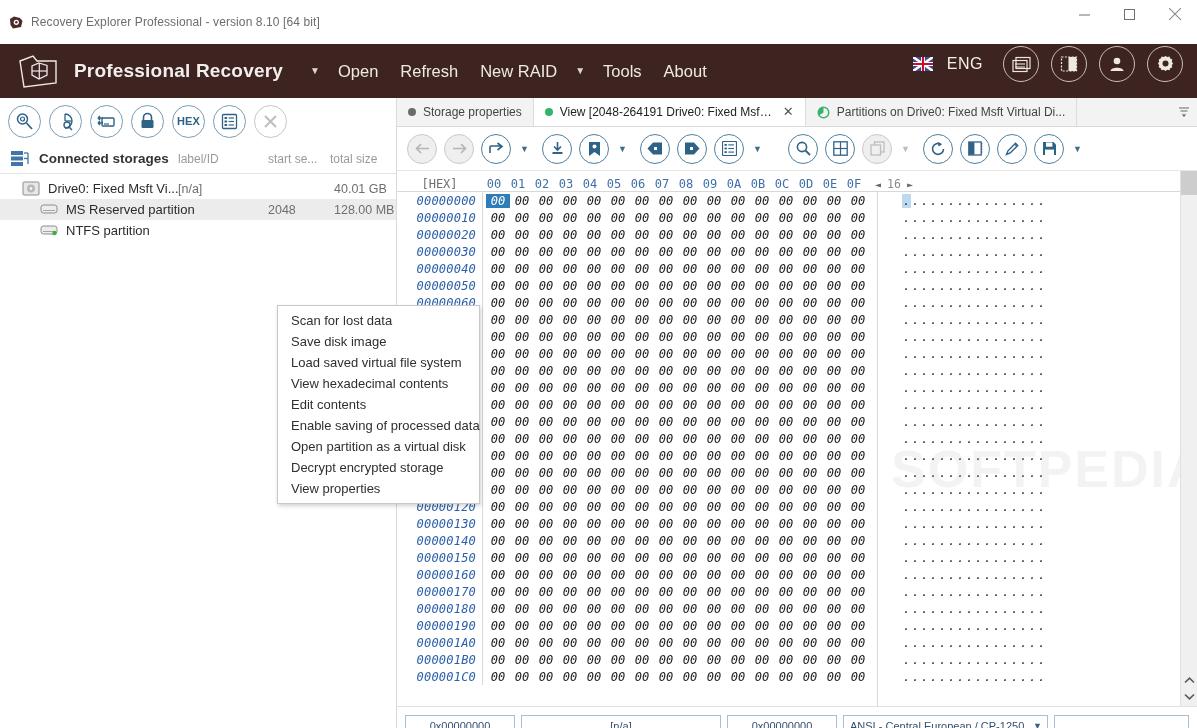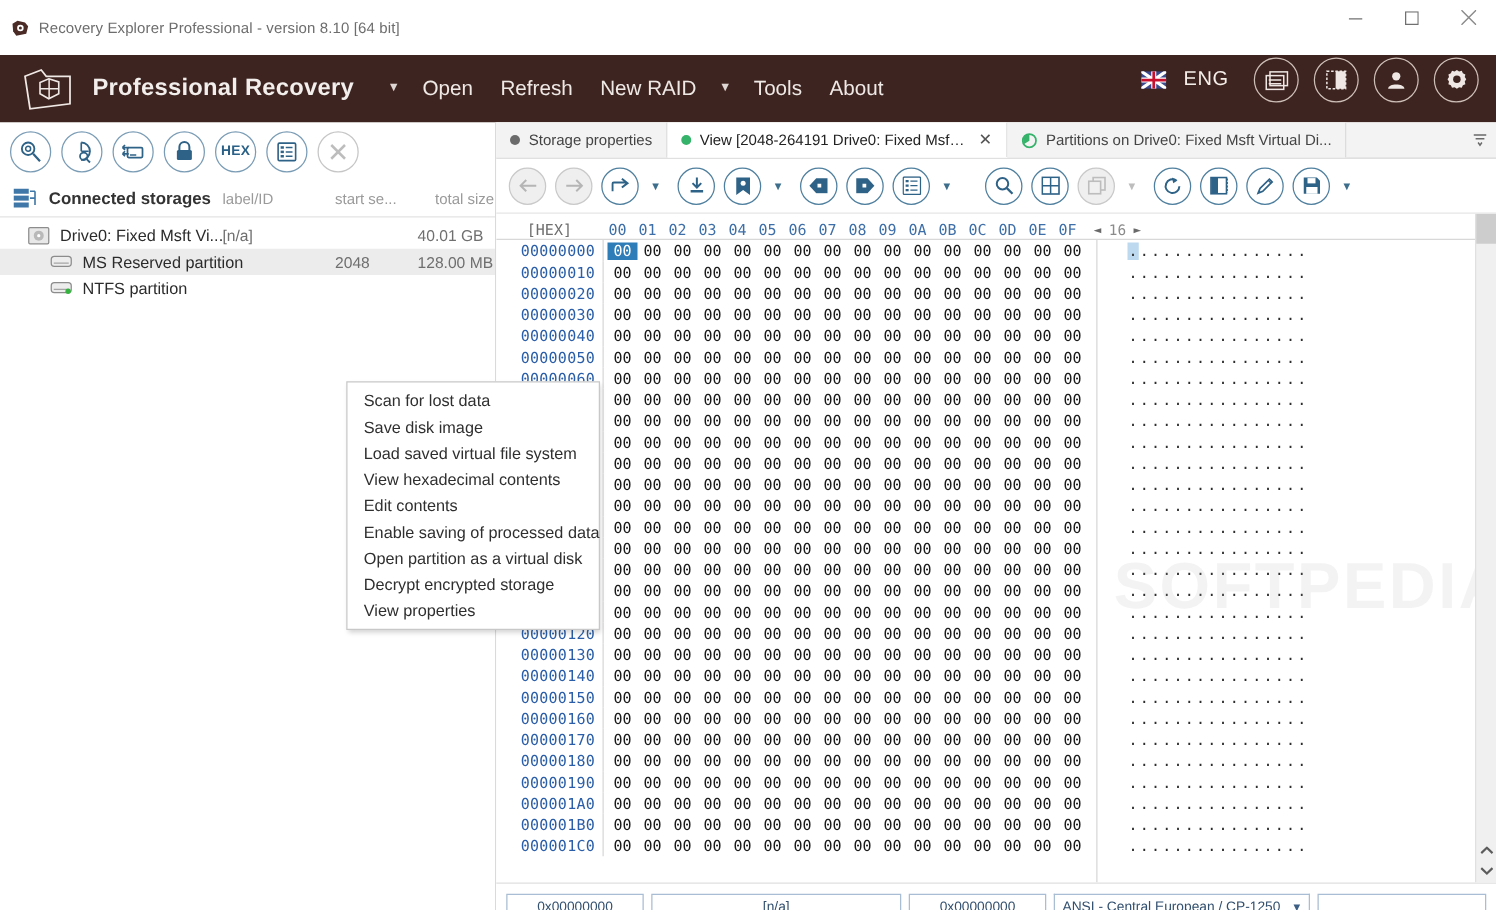--- a/index.html
+++ b/index.html
@@ -73,21 +73,21 @@
 
   .sto-header {
     display: flex; align-items: center; height: 30px; padding-left: 10px;
     border-bottom: 1px solid #e4e4e4;
   }
   .sto-ico { width: 20px; height: 18px; margin-right: 9px; }
   .sto-title { font-size: 13.5px; font-weight: bold; color: #333; }
   .col-h { font-size: 12px; color: #9a9a9a; position: absolute; }
   .col-label { left: 178px; }
   .col-start { left: 268px; }
-  .col-size  { left: 348px; }
+  .col-size  { left: 330px; }
 
   .tree { padding-top: 4px; font-size: 13px; color: #333; }
   .trow { height: 21px; display: flex; align-items: center; position: relative; }
   .trow.sel { background: #ececec; }
   .trow .ind1 { width: 22px; }
   .trow .ind2 { width: 40px; }
   .dico { width: 19px; height: 15px; margin-right: 7px; flex: 0 0 auto; }
   .tlabel { font-size: 13px; color: #2b2b2b; white-space: nowrap; }
   .tmeta { position: absolute; font-size: 12.5px; color: #6f6f6f; }
   .m-label { left: 178px; }
@@ -136,21 +136,21 @@
   .colhdr {
     height: 21px; display: flex; align-items: flex-end; font-size: 12px; color: #3f6fa8;
     border-bottom: 1px solid #d8d8d8; position: relative;
   }
   .ch-hex { width: 85px; text-align: center; color: #6f6f6f; }
   .ch-byte { width: 24px; text-align: center; }
   .ch-step { position: absolute; left: 478px; display: flex; align-items: center; gap: 6px; color:#8a8a8a; font-size: 11.5px;}
   .ch-step .ar { color:#6a6a6a; font-size: 10px; }
 
   .hexrows { flex: 1; overflow: hidden; }
-  .hrow { height: 17px; display: flex; align-items: center; font-size: 12px; }
+  .hrow { height: 17px; display: flex; align-items: center; font-size: 12px; font-style: italic; }
   .off { width: 85px; text-align: right; padding-right: 6px; color: #2b5ea8; letter-spacing: .2px; }
   .sep { width: 4px; border-left: 1px solid #d8d8d8; height: 17px; }
   .byte { width: 24px; text-align: center; color: #1a1a1a; }
   .byte.sel { background: #2e7cb8; color: #fff; }
   .ascii { margin-left: 32px; display: flex; }
   .ac { width: 9px; text-align: center; color: #2d2d2d; font-size: 12px; }
   .ac.sel { background: #bcd9ef; }
   .vdiv { position: absolute; left: 480px; top: 21px; bottom: 0; width: 1px; background: #d8d8d8; }
 
   .watermark {

